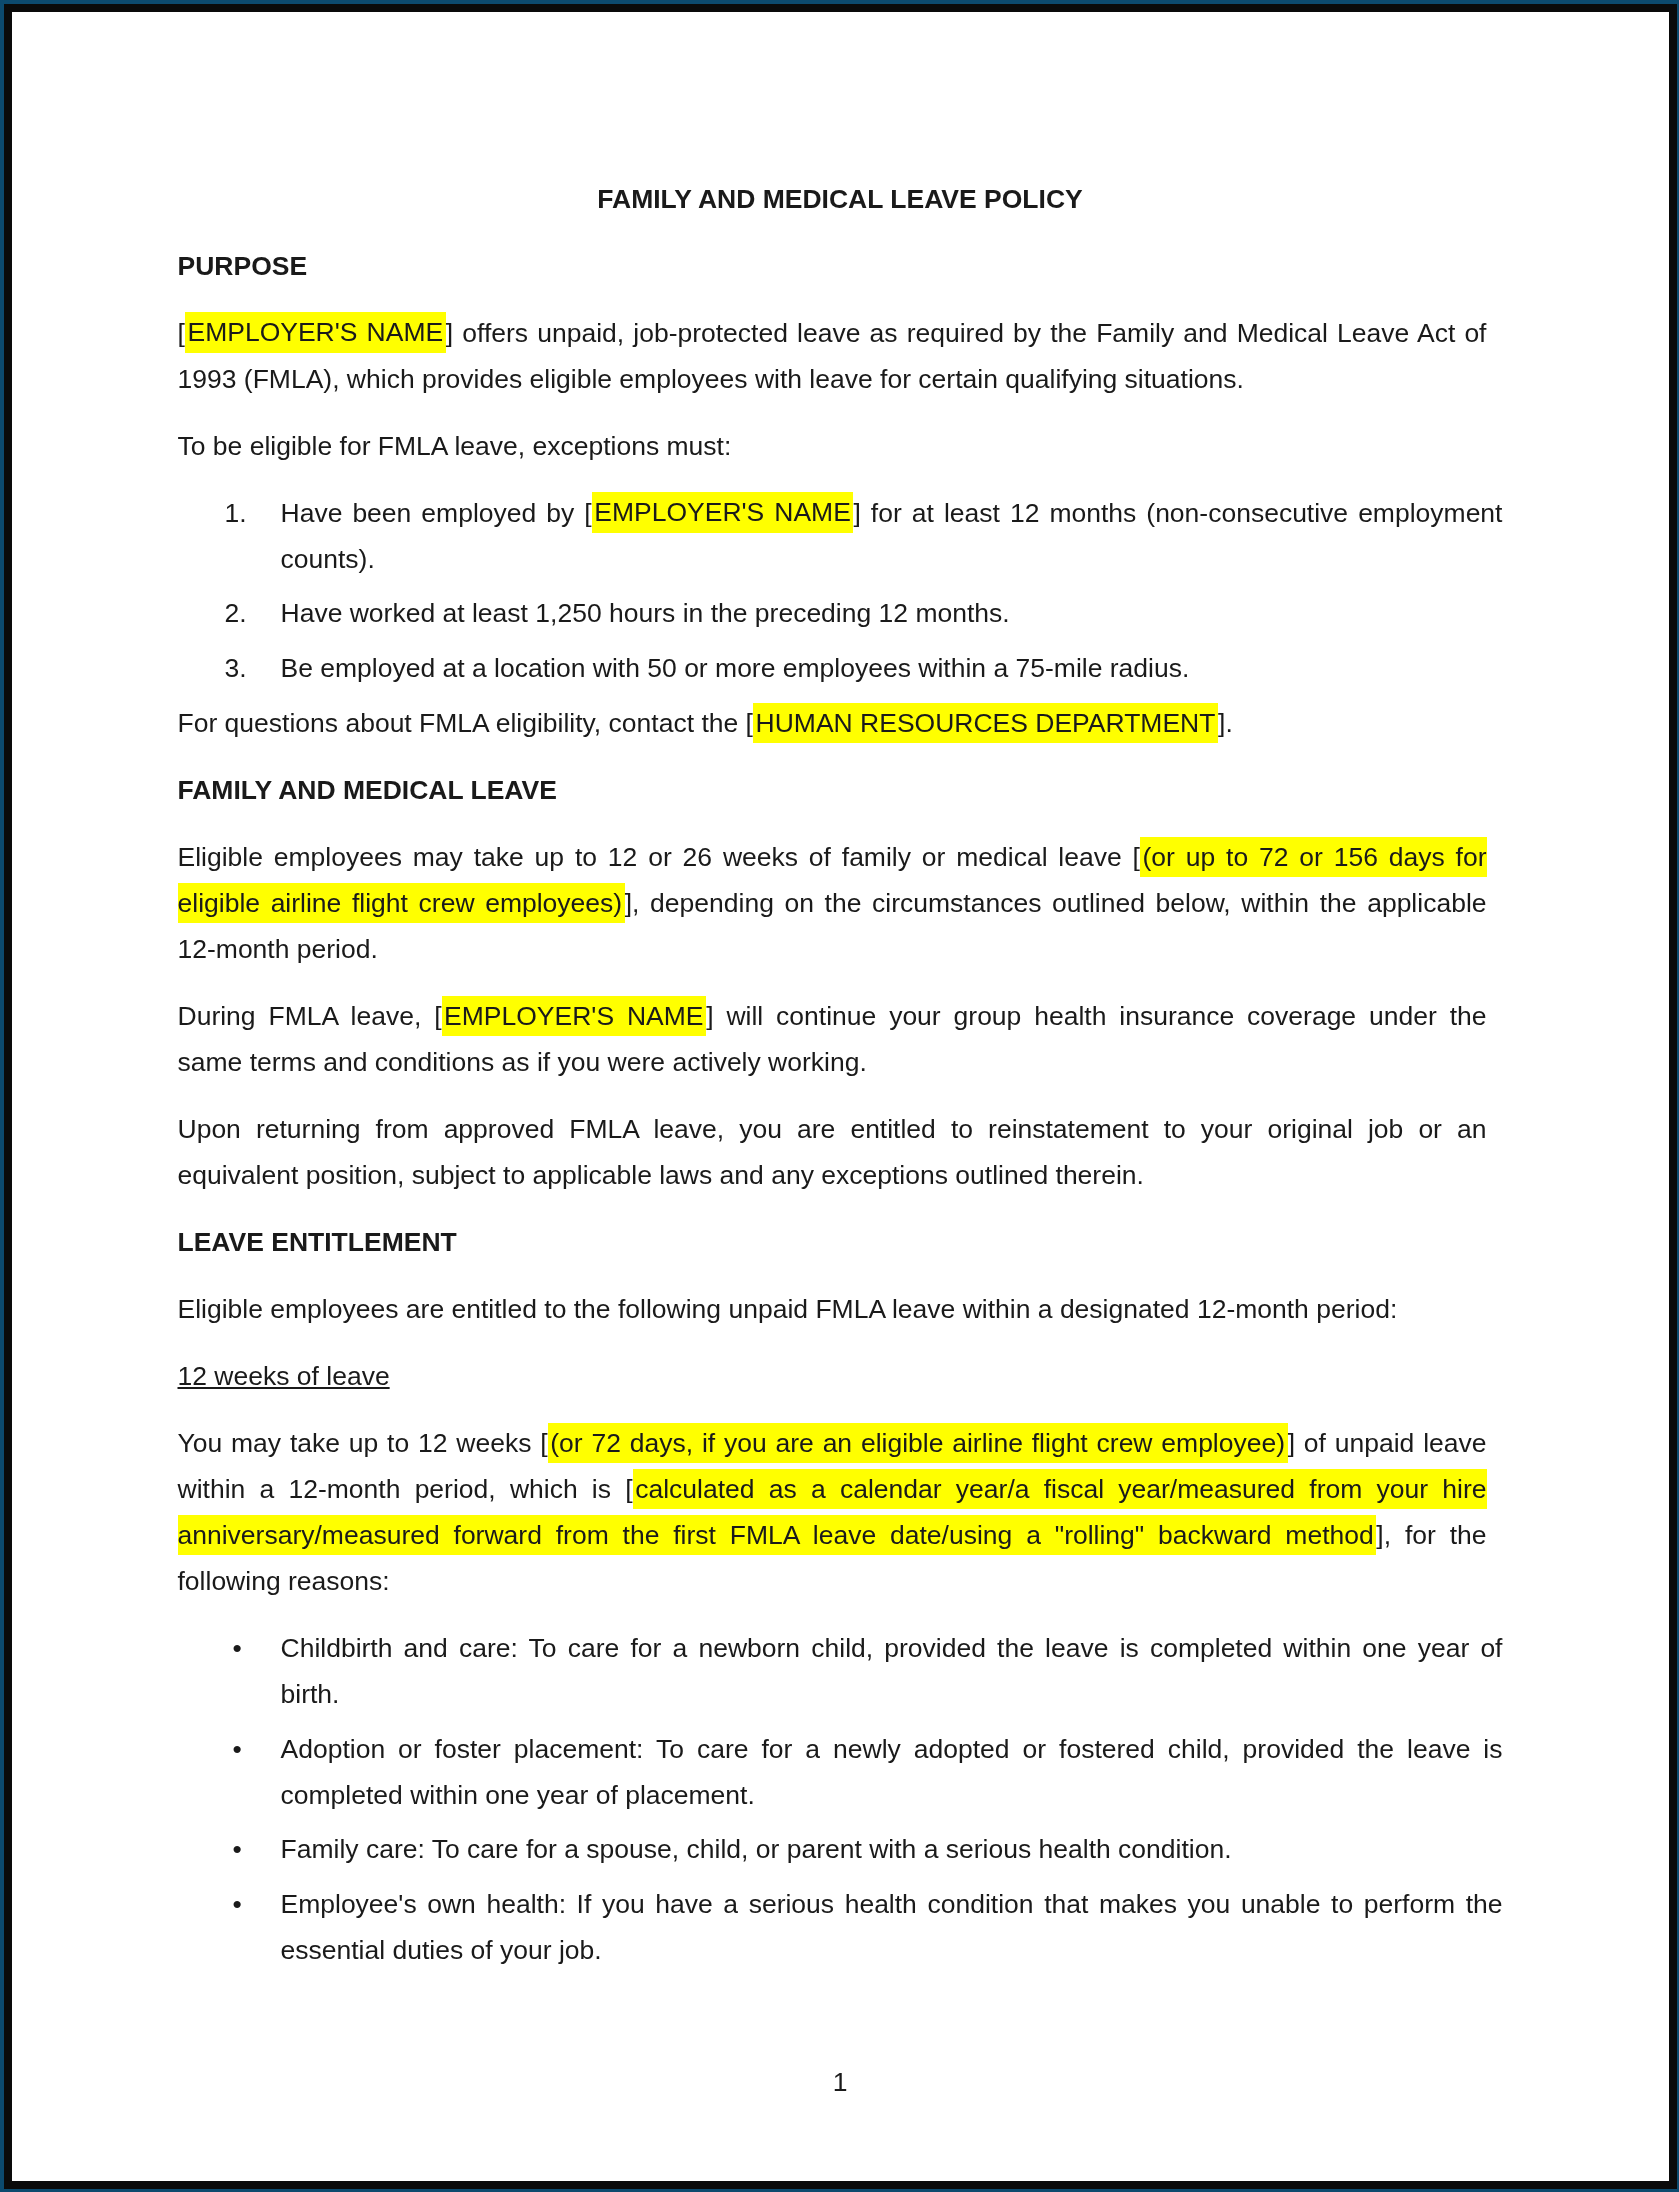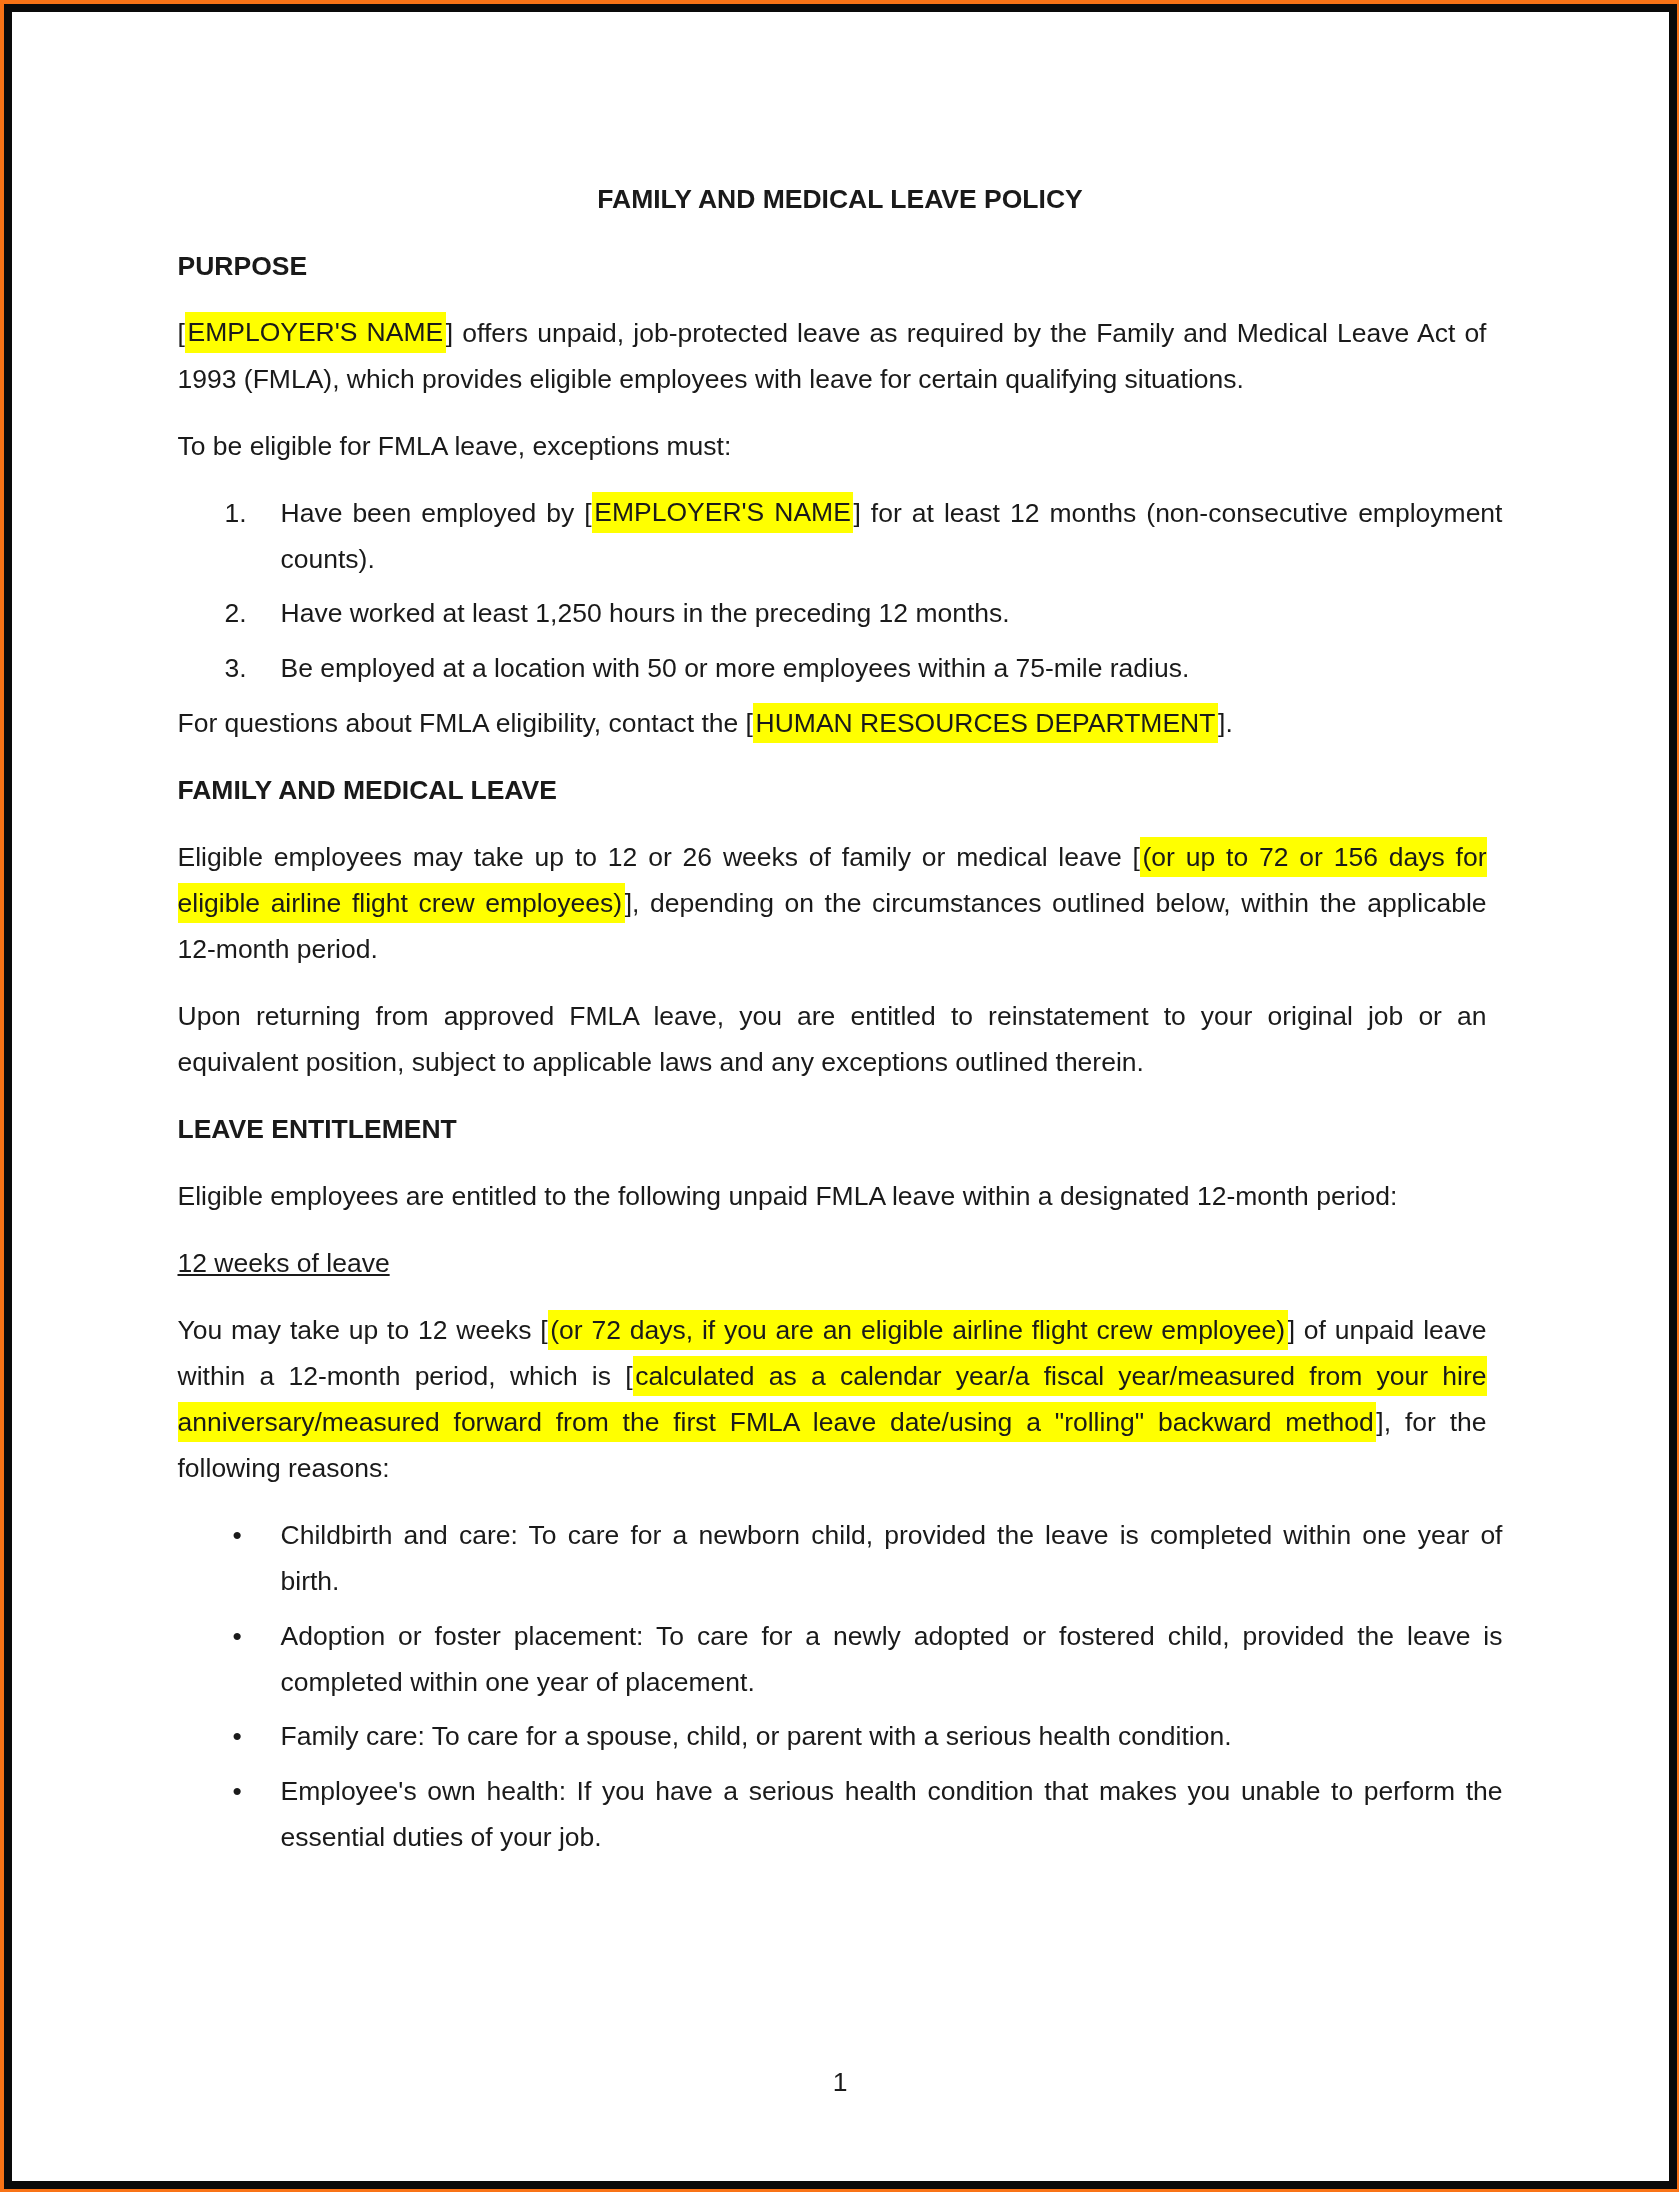--- a/index.html
+++ b/index.html
@@ -7,21 +7,21 @@
     padding: 0;
     background: #ffffff;
     font-family: "Liberation Sans", "DejaVu Sans", sans-serif;
   }
   .page-frame {
     position: relative;
     width: 1680px;
     height: 2192px;
     box-sizing: border-box;
     padding: 3.5px;
-    background: #f97316;
+    background: #0c4a6e;
     overflow: hidden;
   }
   .page-inner {
     position: relative;
     box-sizing: border-box;
     height: 100%;
     border: 8.8px solid #0a0a0a;
     background: #ffffff;
   }
   .content {
@@ -118,20 +118,21 @@
         <li>Have worked at least 1,250 hours in the preceding 12 months.</li>
         <li>Be employed at a location with 50 or more employees within a 75-mile radius.</li>
       </ol>
 
       <p class="para">For questions about FMLA eligibility, contact the [<mark>HUMAN RESOURCES DEPARTMENT</mark>].</p>
 
       <p class="heading">FAMILY AND MEDICAL LEAVE</p>
 
       <p class="para">Eligible employees may take up to 12 or 26 weeks of family or medical leave [<mark>(or up to 72 or 156 days for eligible airline flight crew employees)</mark>], depending on the circumstances outlined below, within the applicable 12-month period.</p>
 
+      <p class="para">During FMLA leave, [<mark>EMPLOYER'S NAME</mark>] will continue your group health insurance coverage under the same terms and conditions as if you were actively working.</p>
 
       <p class="para">Upon returning from approved FMLA leave, you are entitled to reinstatement to your original job or an equivalent position, subject to applicable laws and any exceptions outlined therein.</p>
 
       <p class="heading">LEAVE ENTITLEMENT</p>
 
       <p class="para">Eligible employees are entitled to the following unpaid FMLA leave within a designated 12-month period:</p>
 
       <p class="para subheading">12 weeks of leave</p>
 
       <p class="para">You may take up to 12 weeks [<mark>(or 72 days, if you are an eligible airline flight crew employee)</mark>] of unpaid leave within a 12-month period, which is [<mark>calculated as a calendar year/a fiscal year/measured from your hire anniversary/measured forward from the first FMLA leave date/using a "rolling" backward method</mark>], for the following reasons:</p>

